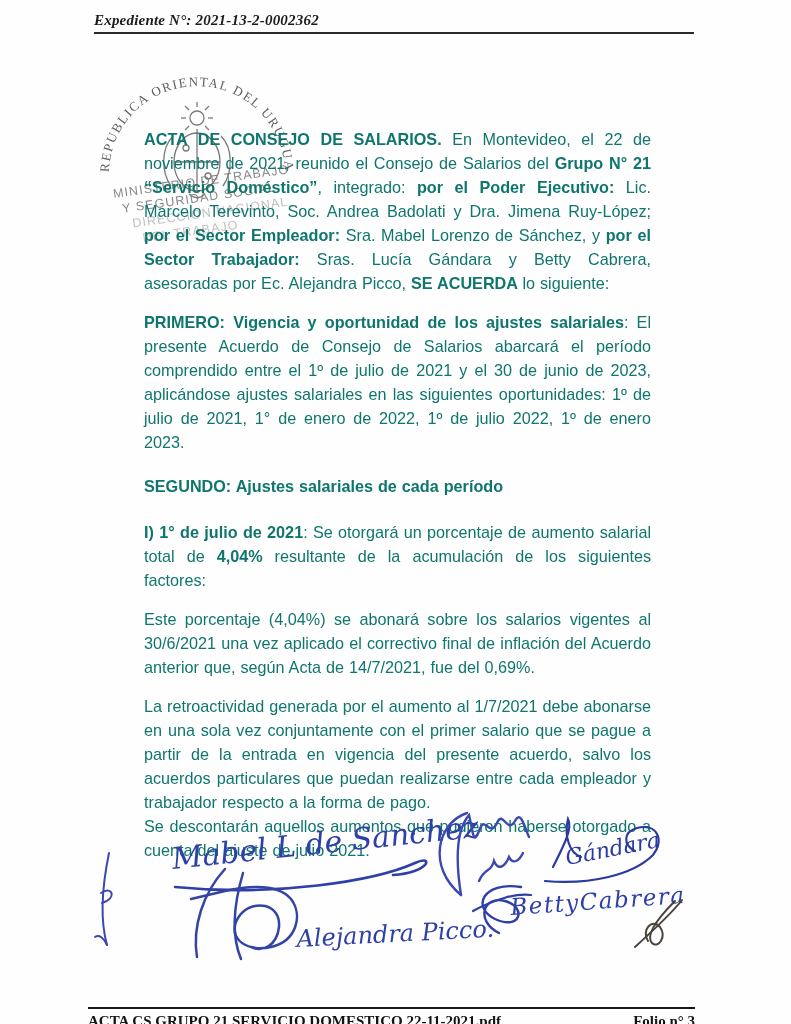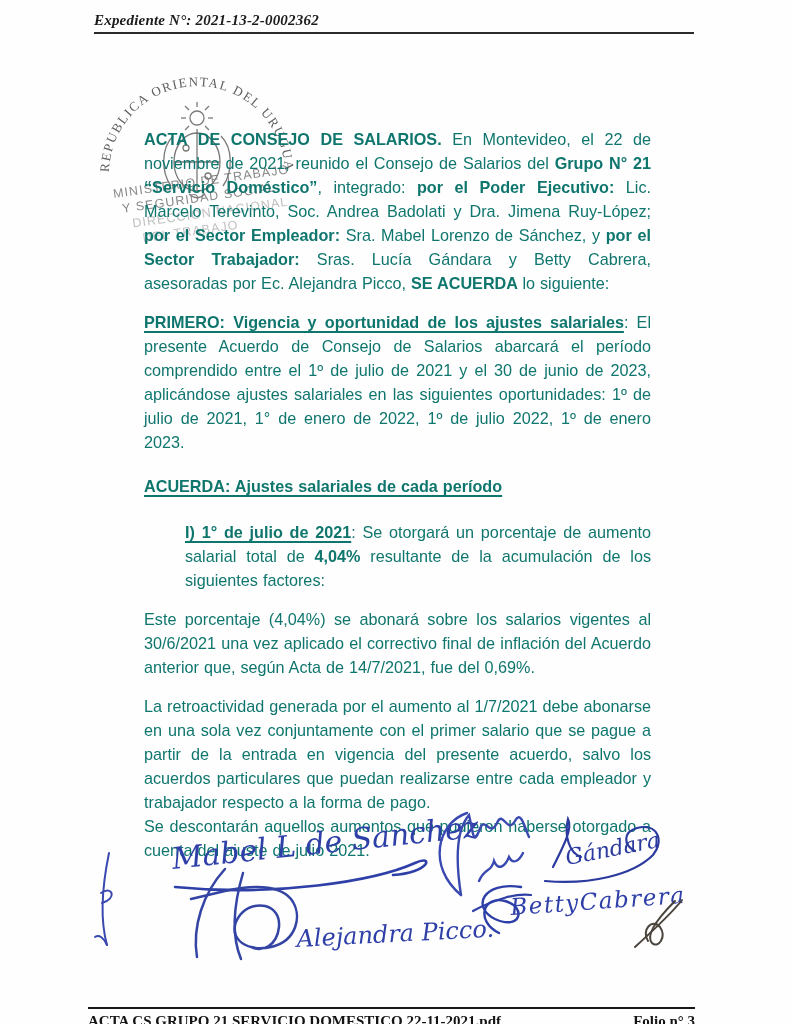--- a/index.html
+++ b/index.html
@@ -33,26 +33,26 @@
 
   
   .doc-body {
     position: absolute; left: 144px; top: 127px; width: 507px; z-index: 2;
     font-size: 16.2px; line-height: 24px; color: #0f766e;
     text-align: justify; word-spacing: 0.5px;
   }
   .para { margin: 15px 0 0 0; }
   .para:first-child { margin-top: 0; }
   .para[data-name="segundo-heading"] { margin-top: 20px; }
-  .para[data-name="julio-2021-paragraph"] { margin-top: 22px; margin-left: 41px; }
+  .para[data-name="julio-2021-paragraph"] { margin-top: 22px; }
   .para[data-name="factor-a-item"],
   .para[data-name="factor-b-item"],
   .para[data-name="descuento-paragraph"] { margin-top: 0; }
   .b { font-weight: bold; }
-  .u { text-decoration: underline; text-decoration-thickness: 1.5px; text-underline-offset: 3px; }
+  .u { text-decoration-thickness: 1.5px; text-underline-offset: 3px; }
 
   
   .sig-layer { position: absolute; left: 75px; top: 795px; z-index: 3; }
   .sig-layer svg text {
     font-family: "DejaVu Serif", serif; font-style: italic;
   }
 
   
   .doc-footer {
     position: absolute; left: 88px; top: 978px; width: 607px;
@@ -110,21 +110,21 @@
       <div class="sl-1" data-name="stamp-line">Y SEGURIDAD SOCIAL</div>
       <div class="sl-2" data-name="stamp-line">DIRECCION NACIONAL</div>
       <div class="sl-3" data-name="stamp-line">DEL TRABAJO</div>
     </div>
   </div>
 
   <div class="doc-body" data-name="document-body">
     <div id="paragraphs" data-name="paragraphs">
         <div class="para" data-name="intro-paragraph"><span class="b" data-name="text-run">ACTA DE CONSEJO DE SALARIOS. </span><span data-name="text-run">En Montevideo, el 22 de noviembre de 2021, reunido el Consejo de Salarios del </span><span class="b" data-name="text-run">Grupo N° 21 “Servicio Doméstico”</span><span data-name="text-run">, integrado: </span><span class="b" data-name="text-run">por el Poder Ejecutivo: </span><span data-name="text-run">Lic. Marcelo Terevinto, Soc. Andrea Badolati y Dra. Jimena Ruy-López; </span><span class="b" data-name="text-run">por el Sector Empleador: </span><span data-name="text-run">Sra. Mabel Lorenzo de Sánchez, y </span><span class="b" data-name="text-run">por el Sector Trabajador: </span><span data-name="text-run">Sras. Lucía Gándara y Betty Cabrera, asesoradas por Ec. Alejandra Picco, </span><span class="b" data-name="text-run">SE ACUERDA </span><span data-name="text-run">lo siguiente:</span></div>
         <div class="para" data-name="primero-paragraph"><span class="b u" data-name="text-run">PRIMERO: Vigencia y oportunidad de los ajustes salariales</span><span data-name="text-run">: El presente Acuerdo de Consejo de Salarios abarcará el período comprendido entre el 1º de julio de 2021 y el 30 de junio de 2023, aplicándose ajustes salariales en las siguientes oportunidades: 1º de julio de 2021, 1° de enero de 2022, 1º de julio 2022, 1º de enero 2023.</span></div>
-        <div class="para" data-name="segundo-heading"><span class="b u" data-name="text-run">ACUERDA: Ajustes salariales de cada período</span></div>
+        <div class="para" data-name="segundo-heading"><span class="b u" data-name="text-run">SEGUNDO: Ajustes salariales de cada período</span></div>
         <div class="para" data-name="julio-2021-paragraph"><span class="b u" data-name="text-run">I) 1° de julio de 2021</span><span data-name="text-run">: Se otorgará un porcentaje de aumento salarial total de </span><span class="b" data-name="text-run">4,04%</span><span data-name="text-run"> resultante de la acumulación de los siguientes factores:</span></div>
         <div class="para" data-name="porcentaje-paragraph"><span data-name="text-run">Este porcentaje (4,04%) se abonará sobre los salarios vigentes al 30/6/2021 una vez aplicado el correctivo final de inflación del Acuerdo anterior que, según Acta de 14/7/2021, fue del 0,69%.</span></div>
         <div class="para" data-name="retroactividad-paragraph"><span data-name="text-run">La retroactividad generada por el aumento al 1/7/2021 debe abonarse en una sola vez conjuntamente con el primer salario que se pague a partir de la entrada en vigencia del presente acuerdo, salvo los acuerdos particulares que puedan realizarse entre cada empleador y trabajador respecto a la forma de pago.</span></div>
         <div class="para" data-name="descuento-paragraph"><span data-name="text-run">Se descontarán aquellos aumentos que pudieron haberse otorgado a cuenta del ajuste de julio 2021.</span></div>
       </div>
   </div>
 
   <div class="sig-layer" data-name="signature-block">
     <svg width="650" height="185" viewBox="0 0 650 185">
 

